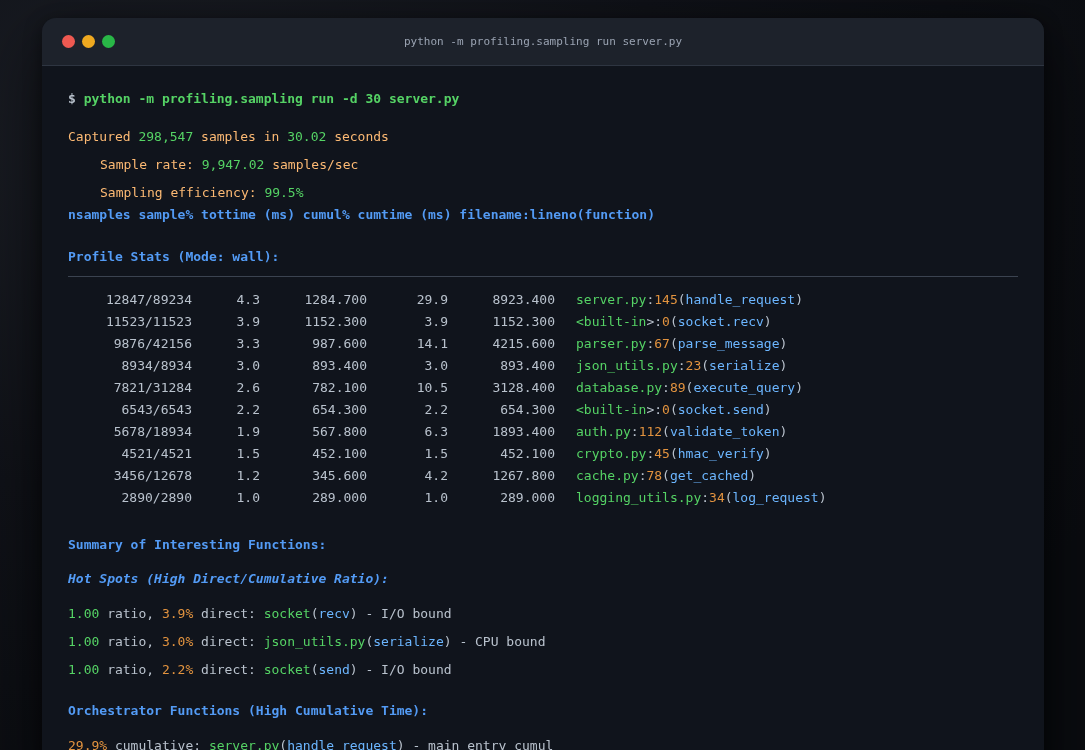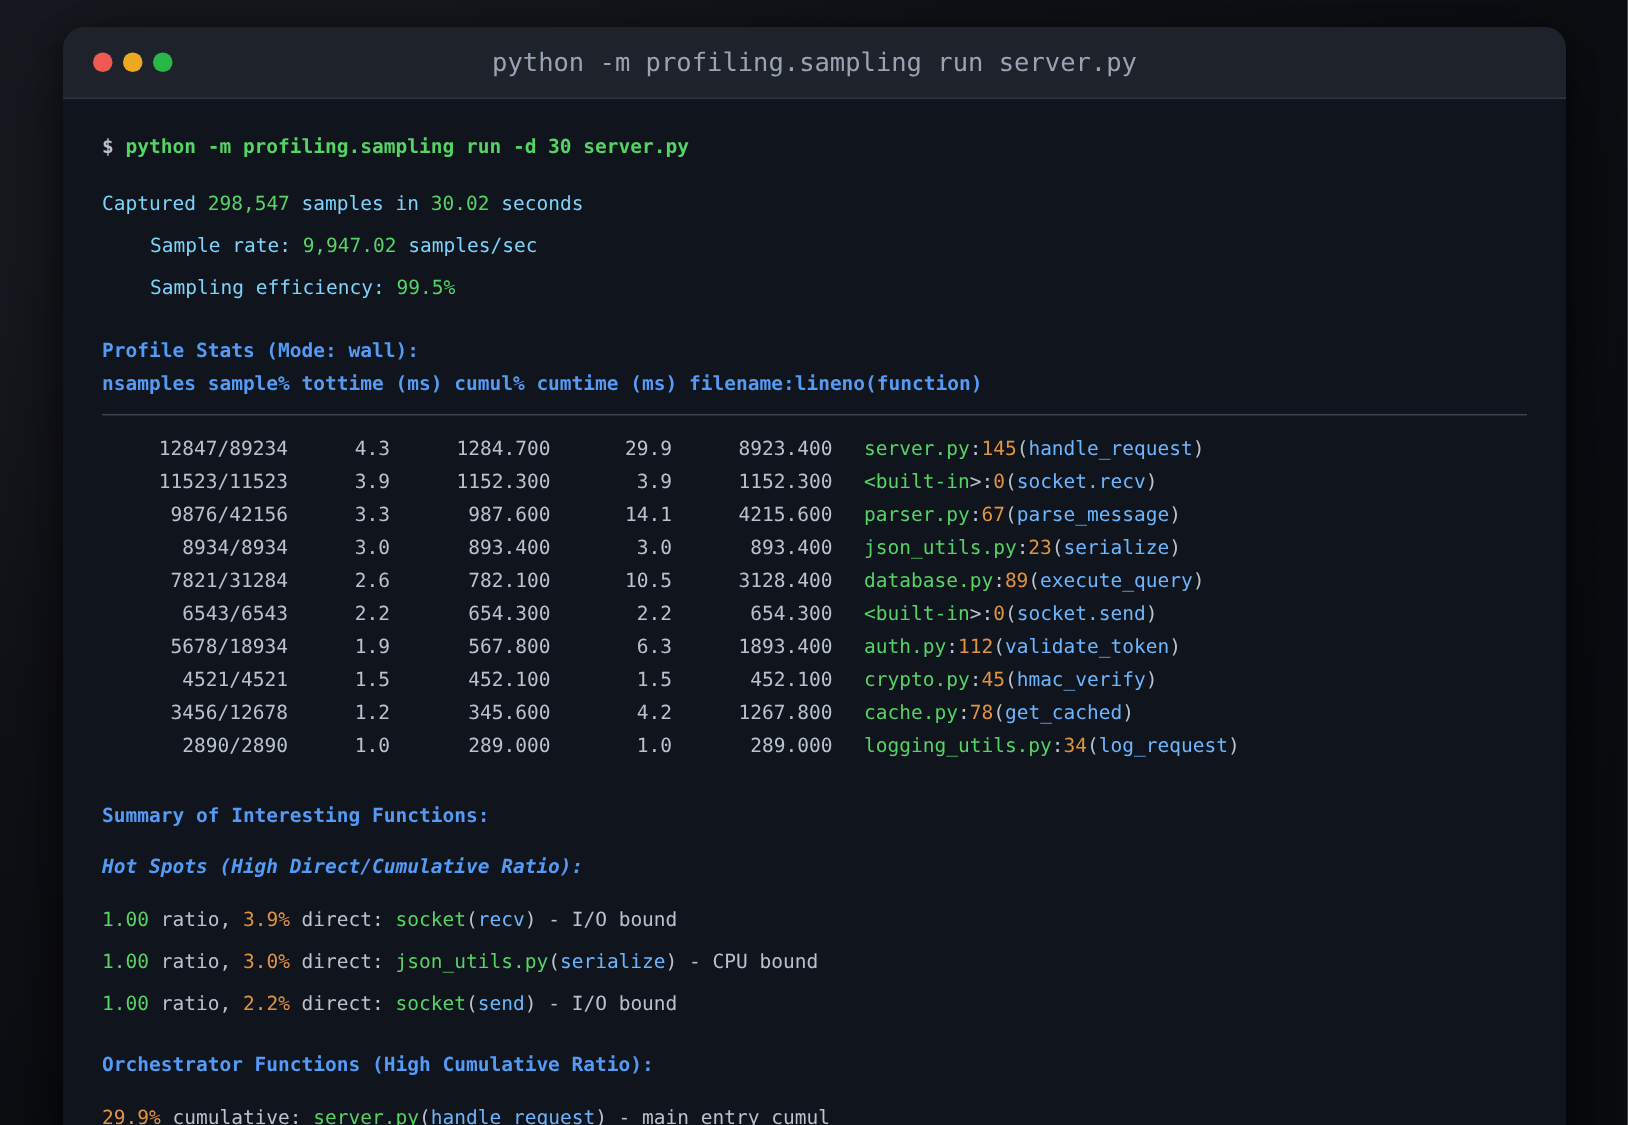--- a/index.html
+++ b/index.html
@@ -41,32 +41,32 @@
   .light {
     width: 13px; height: 13px;
     border-radius: 50%;
     display: inline-block;
     cursor: pointer;
   }
   .light.red    { background: var(--light-red, #ee5951); }
   .light.yellow { background: var(--light-yellow, #efa920); }
   .light.green  { background: var(--light-green, #29b747); }
   .title {
-    font-size: 17px;
+    font-size: 11px;
     color: #9aa3b2;
     letter-spacing: 0;
   }
   .terminal {
     padding: 22px 26px 30px 26px;
     font-size: 13px;
     line-height: 22px;
   }
   .line { white-space: pre; }
   .bold { font-weight: bold; }
-  .dim    { color: #7dd3fc; }
+  .dim    { color: #fdba74; }
   .bright { color: #b9c2cd; }
   .green  { color: var(--c-green, #55d365); }
   .blue   { color: var(--c-blue, #539bf5); font-weight: bold; }
   .fnblue { color: var(--c-fnblue, #6cb6ff); }
   .orange { color: var(--c-orange, #e2933f); }
   .mt-16 { margin-top: 16px; }
   .mt-6  { margin-top: 6px; margin-left: 32px; }
   .mt-20 { margin-top: 20px; }
   .mt-25 { margin-top: 25px; }
   .mt-12 { margin-top: 12px; font-style: italic; }
@@ -102,22 +102,22 @@
   <div class="terminal">
 
     <div class="line"><span class="bright bold">$ </span><span class="green bold">python -m profiling.sampling run -d 30 server.py</span></div>
 
     <div class="line mt-16"><span class="dim">Captured </span><span class="green">298,547</span><span class="dim"> samples in </span><span class="green">30.02</span><span class="dim"> seconds</span></div>
 
     <div class="line mt-6"><span class="dim">Sample rate: </span><span class="green">9,947.02</span><span class="dim"> samples/sec</span></div>
 
     <div class="line mt-6"><span class="dim">Sampling efficiency: </span><span class="green">99.5%</span></div>
 
+    <div class="line blue">nsamples sample% tottime (ms) cumul% cumtime (ms) filename:lineno(function)</div>
     <div class="line blue mt-20">Profile Stats (Mode: wall):</div>
-    <div class="line blue">nsamples sample% tottime (ms) cumul% cumtime (ms) filename:lineno(function)</div>
 
     <hr class="divider">
 
     <div>
 
         <div class="line"><span class="col c1 bright">12847/89234</span><span class="col c2 bright">4.3</span><span class="col c3 bright">1284.700</span><span class="col c4 bright">29.9</span><span class="col c5 bright">8923.400</span><span class="func-cell"><span class="green">server.py</span><span class="bright"></span><span class="bright">:</span><span class="orange">145</span><span class="bright">(</span><span class="fnblue">handle_request</span><span class="bright">)</span></span></div>
 
         <div class="line"><span class="col c1 bright">11523/11523</span><span class="col c2 bright">3.9</span><span class="col c3 bright">1152.300</span><span class="col c4 bright">3.9</span><span class="col c5 bright">1152.300</span><span class="func-cell"><span class="green">&lt;built-in</span><span class="bright">&gt;</span><span class="bright">:</span><span class="orange">0</span><span class="bright">(</span><span class="fnblue">socket.recv</span><span class="bright">)</span></span></div>
 
         <div class="line"><span class="col c1 bright">9876/42156</span><span class="col c2 bright">3.3</span><span class="col c3 bright">987.600</span><span class="col c4 bright">14.1</span><span class="col c5 bright">4215.600</span><span class="func-cell"><span class="green">parser.py</span><span class="bright"></span><span class="bright">:</span><span class="orange">67</span><span class="bright">(</span><span class="fnblue">parse_message</span><span class="bright">)</span></span></div>
@@ -143,21 +143,21 @@
 
     <div class="items mt-3">
 
         <div class="line"><span class="green">1.00</span><span class="bright"> ratio, </span><span class="orange">3.9%</span><span class="bright"> direct: </span><span class="green">socket</span><span class="bright">(</span><span class="fnblue">recv</span><span class="bright">)</span><span class="bright"> - I/O bound</span></div>
 
         <div class="line"><span class="green">1.00</span><span class="bright"> ratio, </span><span class="orange">3.0%</span><span class="bright"> direct: </span><span class="green">json_utils.py</span><span class="bright">(</span><span class="fnblue">serialize</span><span class="bright">)</span><span class="bright"> - CPU bound</span></div>
 
         <div class="line"><span class="green">1.00</span><span class="bright"> ratio, </span><span class="orange">2.2%</span><span class="bright"> direct: </span><span class="green">socket</span><span class="bright">(</span><span class="fnblue">send</span><span class="bright">)</span><span class="bright"> - I/O bound</span></div>
       </div>
 
-    <div class="line blue mt-19">Orchestrator Functions (High Cumulative Ratio):</div>
+    <div class="line blue mt-19">Orchestrator Functions (High Cumulative Time):</div>
 
     <div class="items mt-3">
 
         <div class="line"><span class="orange">29.9%</span><span class="bright"> cumulative: </span><span class="green">server.py</span><span class="bright">(</span><span class="fnblue">handle_request</span><span class="bright">)</span><span class="bright"> - main entry cumul</span></div>
 
         <div class="line"><span class="orange">14.1%</span><span class="bright"> cumulative: </span><span class="green">parser.py</span><span class="bright">(</span><span class="fnblue">parse_message</span><span class="bright">)</span><span class="bright"> - message parsing</span></div>
       </div>
 
   </div>
 </div>

